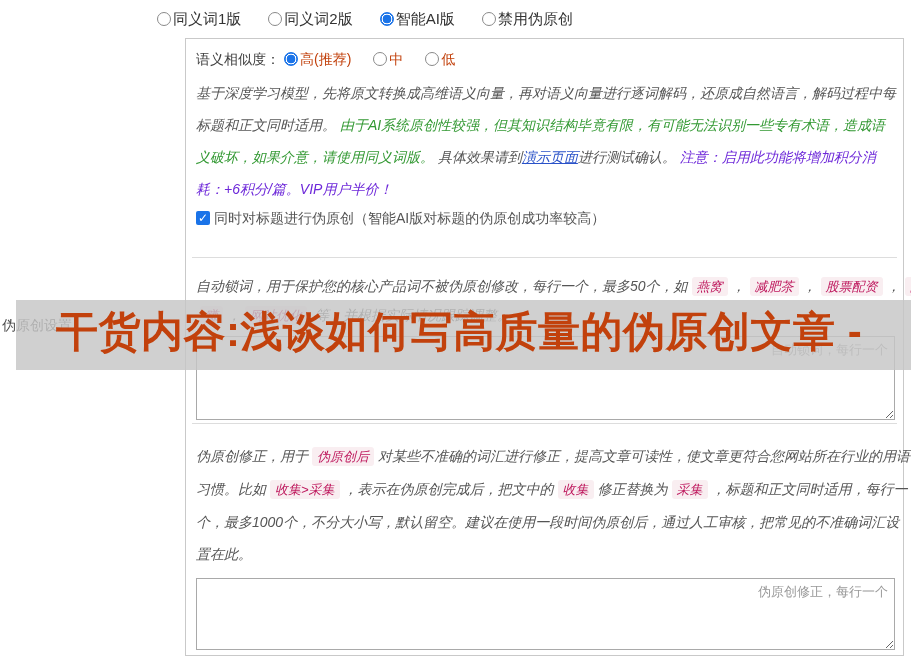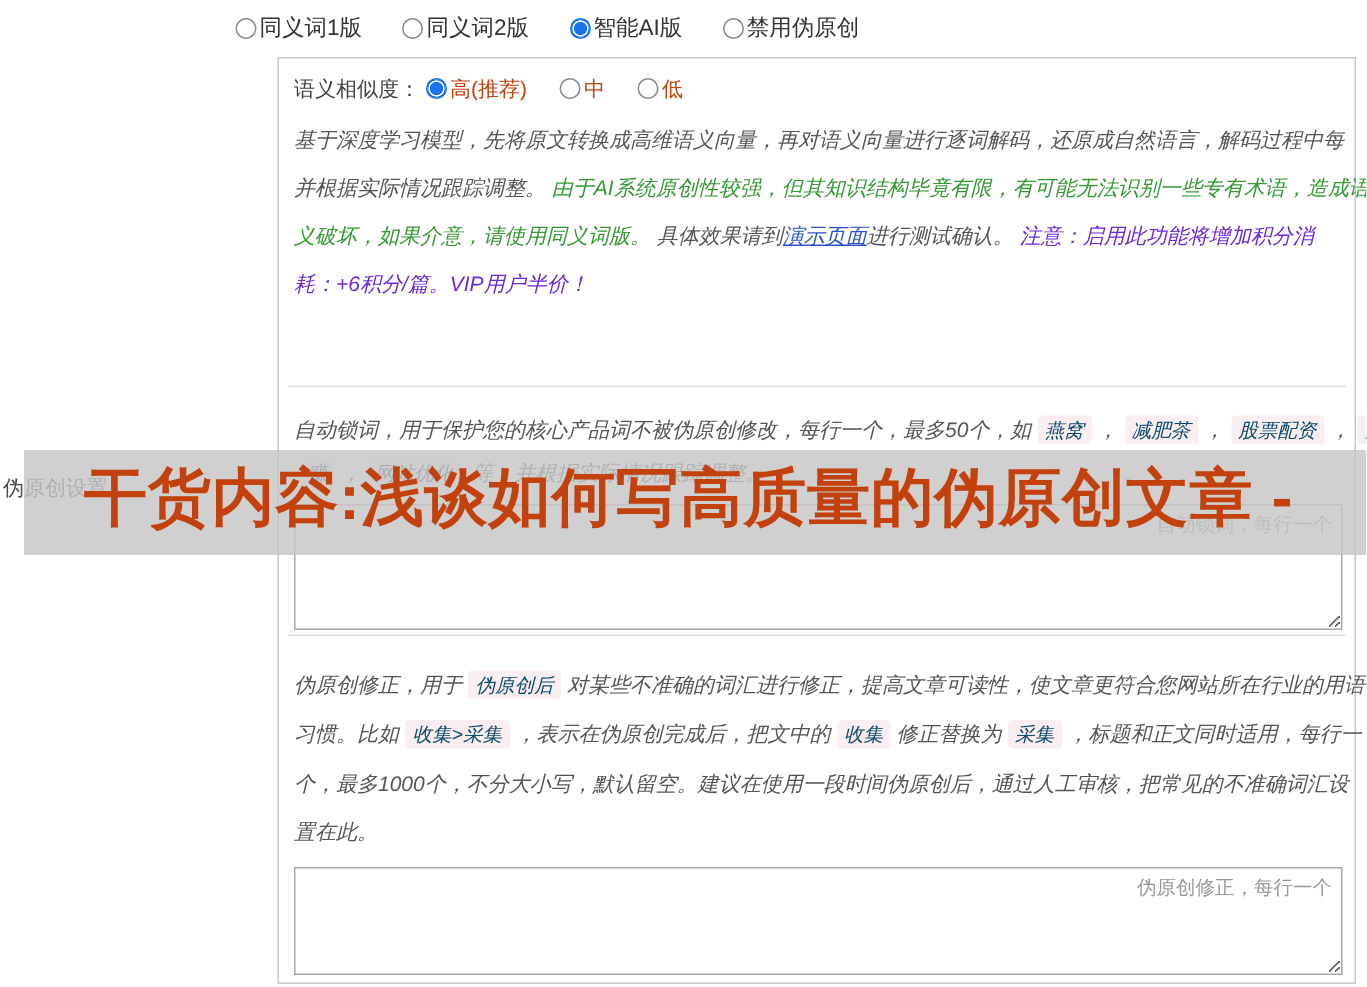--- a/index.html
+++ b/index.html
@@ -27,21 +27,21 @@
   .opt-row .opt-label { margin-right:4px; }
   .opt-row .rgroup .ropt { margin-right:22px; font-size:14px; color:#c2410c; }
 
   .para { margin-top:2px;font-style:italic; }
   .para .pline { line-height:32px; font-size:14px; color:#555; white-space:nowrap; }
   .sec2 .para .pline { line-height:28px; }
   .seg-plain { color:#555; }
   .seg-green { color:#339933; }
   .seg-red { color:#6d28d9; }
   .seg-link { color:#2a52c8; text-decoration:underline; cursor:pointer; }
-  .seg-chip { color:#0c4a6e; background:#f9eef1; border-radius:3px; padding:2px 5px; margin:0 4px; font-size:13px; }
+  .seg-chip { color:#be185d; background:#f9eef1; border-radius:3px; padding:2px 5px; margin:0 4px; font-size:13px; }
 
   .cb-row { display:flex; align-items:center; line-height:26px; font-size:14px; color:#555; cursor:pointer; }
   .cb { position:relative; display:inline-block; width:14px; height:14px; border-radius:2px; background:#1a73e8; margin-right:4px; flex:0 0 auto; }
   .cb::after { content:"✓"; position:absolute; left:0; top:0; width:14px; height:14px; color:#fff; font-size:12px; font-weight:bold; line-height:14px; text-align:center; }
 
   textarea { display:block; width:699px; border:1px solid #a9a9a9; font-family:"Liberation Sans","DejaVu Sans",sans-serif; font-size:13px; color:#555; padding:4px 6px; resize:vertical; background:#fff;text-align:right; }
   textarea::placeholder { color:#999; }
   .ta-lock { height:84px; margin-top:6px; }
   .ta-fix { height:72px; margin-top:8px; }
 
@@ -87,24 +87,28 @@
             </span><span class="ropt">
               <span class="rd"></span>
               <span>中</span>
             </span><span class="ropt">
               <span class="rd"></span>
               <span>低</span>
             </span></span>
       </div>
       <div class="para">
           <div class="pline"><span class="seg-plain">基于深度学习模型，先将原文转换成高维语义向量，再对语义向量进行逐词解码，还原成自然语言，解码过程中每</span></div>
-          <div class="pline"><span class="seg-plain">并根据实际情况跟踪调整。 </span><span class="seg-green">由于AI系统原创性较强，但其知识结构毕竟有限，有可能无法识别一些专有术语，造成语</span></div>
+          <div class="pline"><span class="seg-plain">标题和正文同时适用。 </span><span class="seg-green">由于AI系统原创性较强，但其知识结构毕竟有限，有可能无法识别一些专有术语，造成语</span></div>
           <div class="pline"><span class="seg-green">义破坏，如果介意，请使用同义词版。 </span><span class="seg-plain">具体效果请到</span><span class="seg-link">演示页面</span><span class="seg-plain">进行测试确认。 </span><span class="seg-red">注意：启用此功能将增加积分消</span></div>
           <div class="pline"><span class="seg-red">耗：+6积分/篇。VIP用户半价！</span></div>
         </div>
+      <div class="cb-row">
+        <span class="cb"></span>
+        <span>同时对标题进行伪原创（智能AI版对标题的伪原创成功率较高）</span>
+      </div>
     </div>
 
     <div class="sep"></div>
 
     <div class="sec sec2">
       <div class="para">
           <div class="pline"><span class="seg-plain">自动锁词，用于保护您的核心产品词不被伪原创修改，每行一个，最多50个，如</span><span class="seg-chip">燕窝</span><span class="seg-plain">，</span><span class="seg-chip">减肥茶</span><span class="seg-plain">，</span><span class="seg-chip">股票配资</span><span class="seg-plain">，</span><span class="seg-chip">网</span></div>
           <div class="pline"><span class="seg-chip">赚</span><span class="seg-plain">，</span><span class="seg-chip">网站优化</span><span class="seg-plain"> 等，并根据实际情况跟踪调整。</span></div>
         </div>
       <textarea class="ta-lock" placeholder="自动锁词，每行一个" style=""></textarea>

